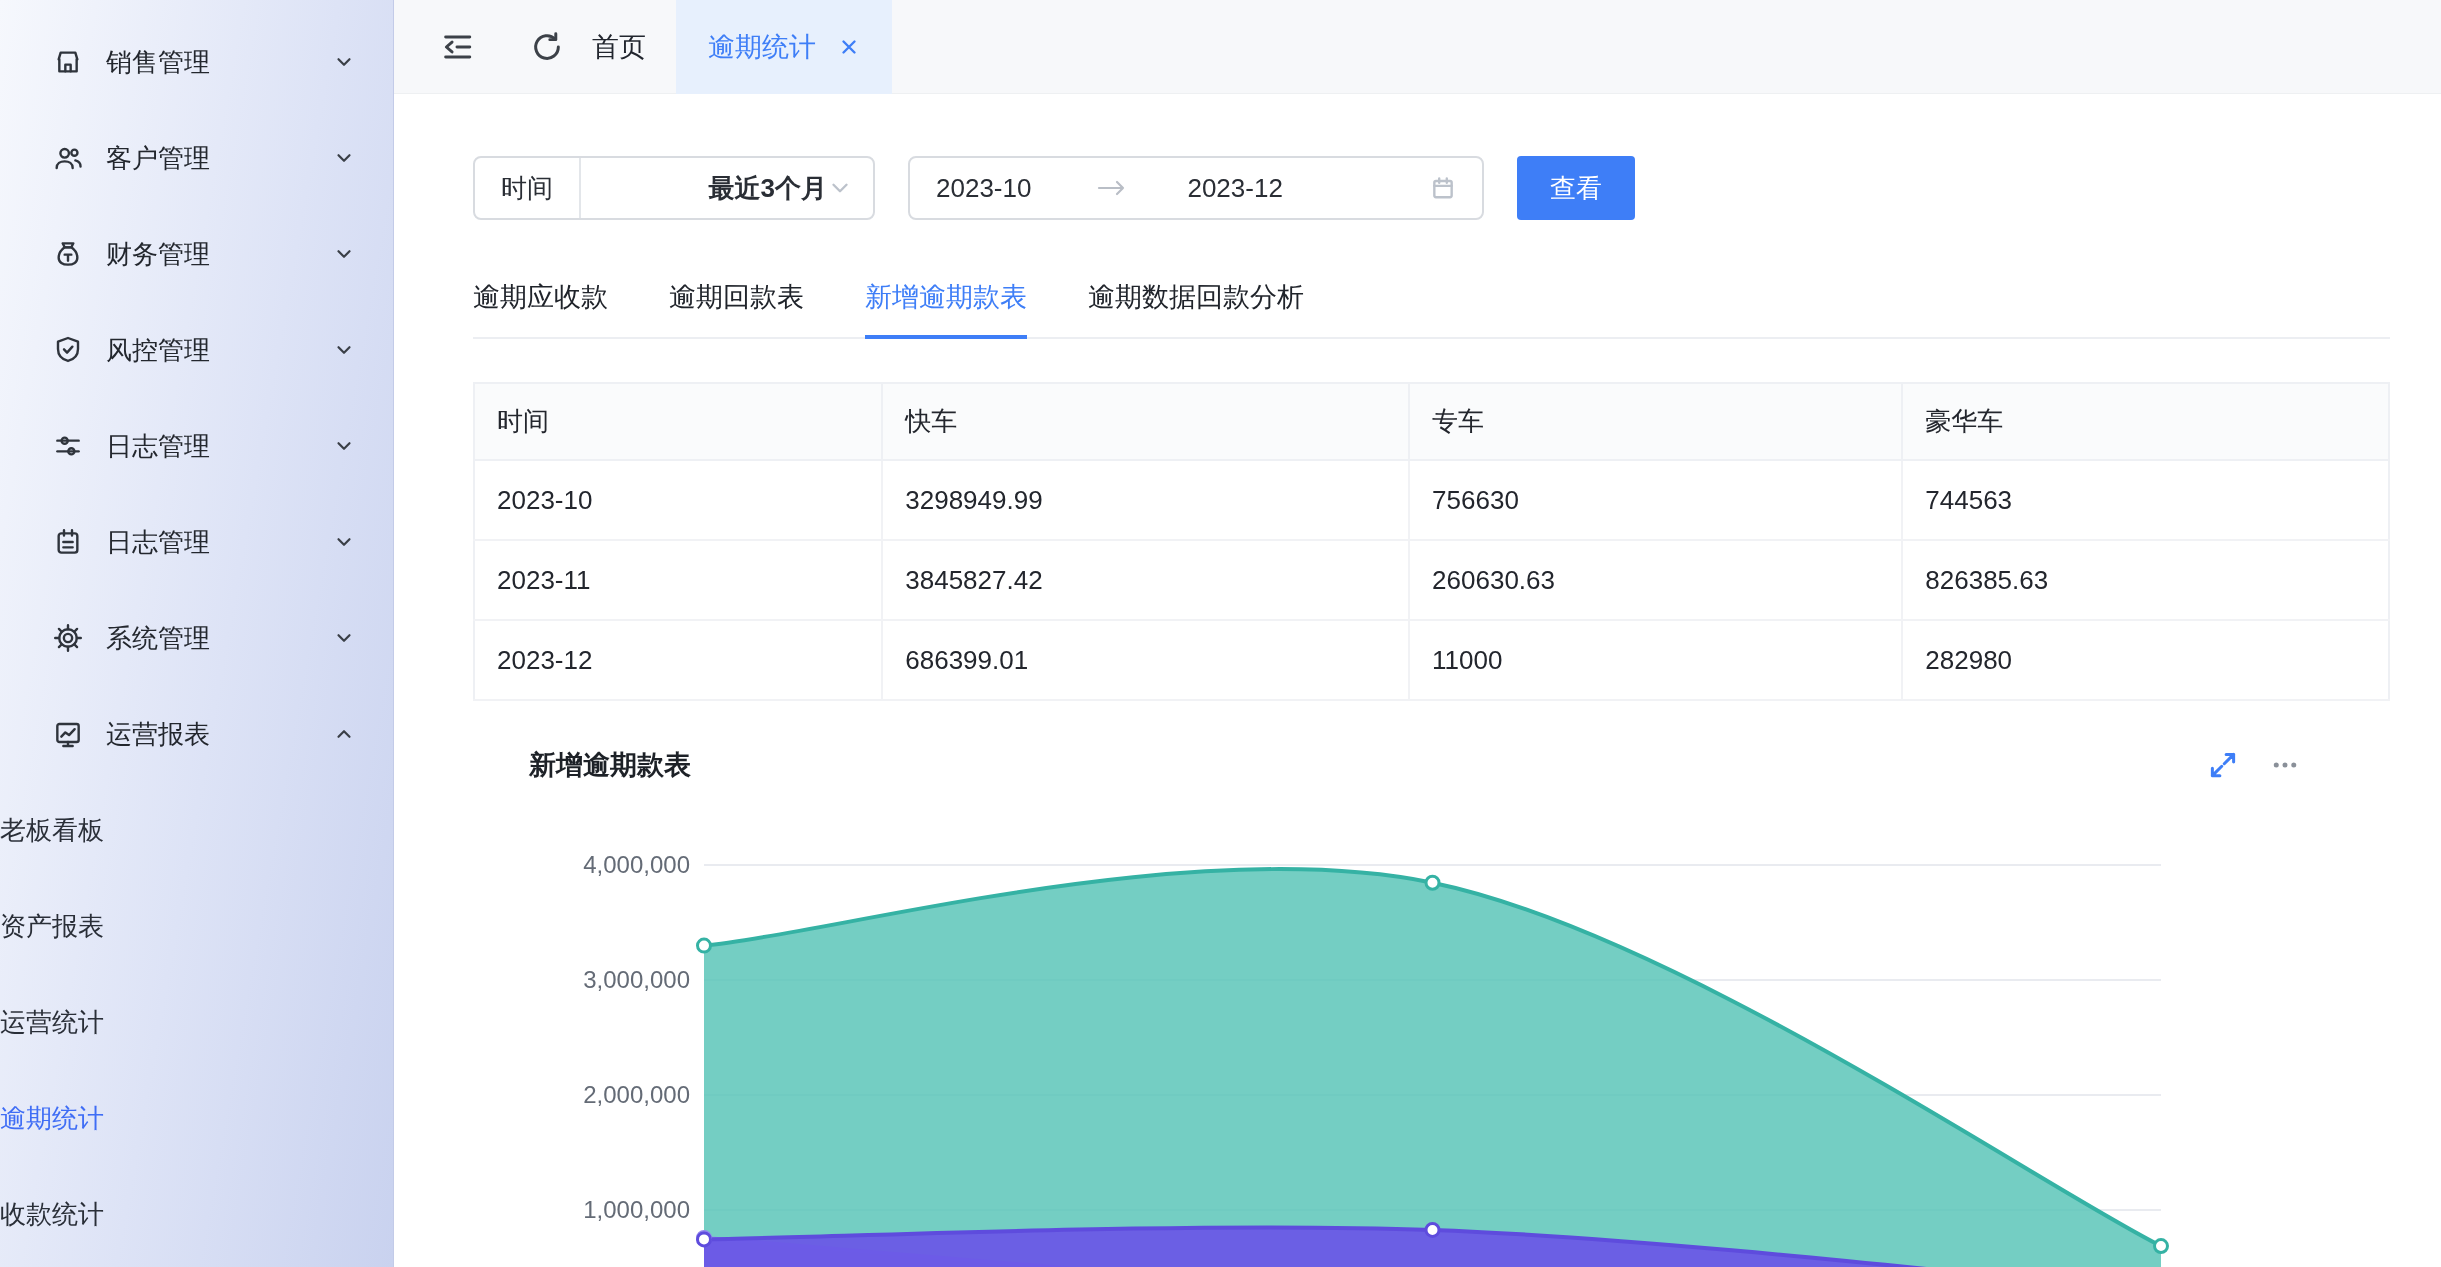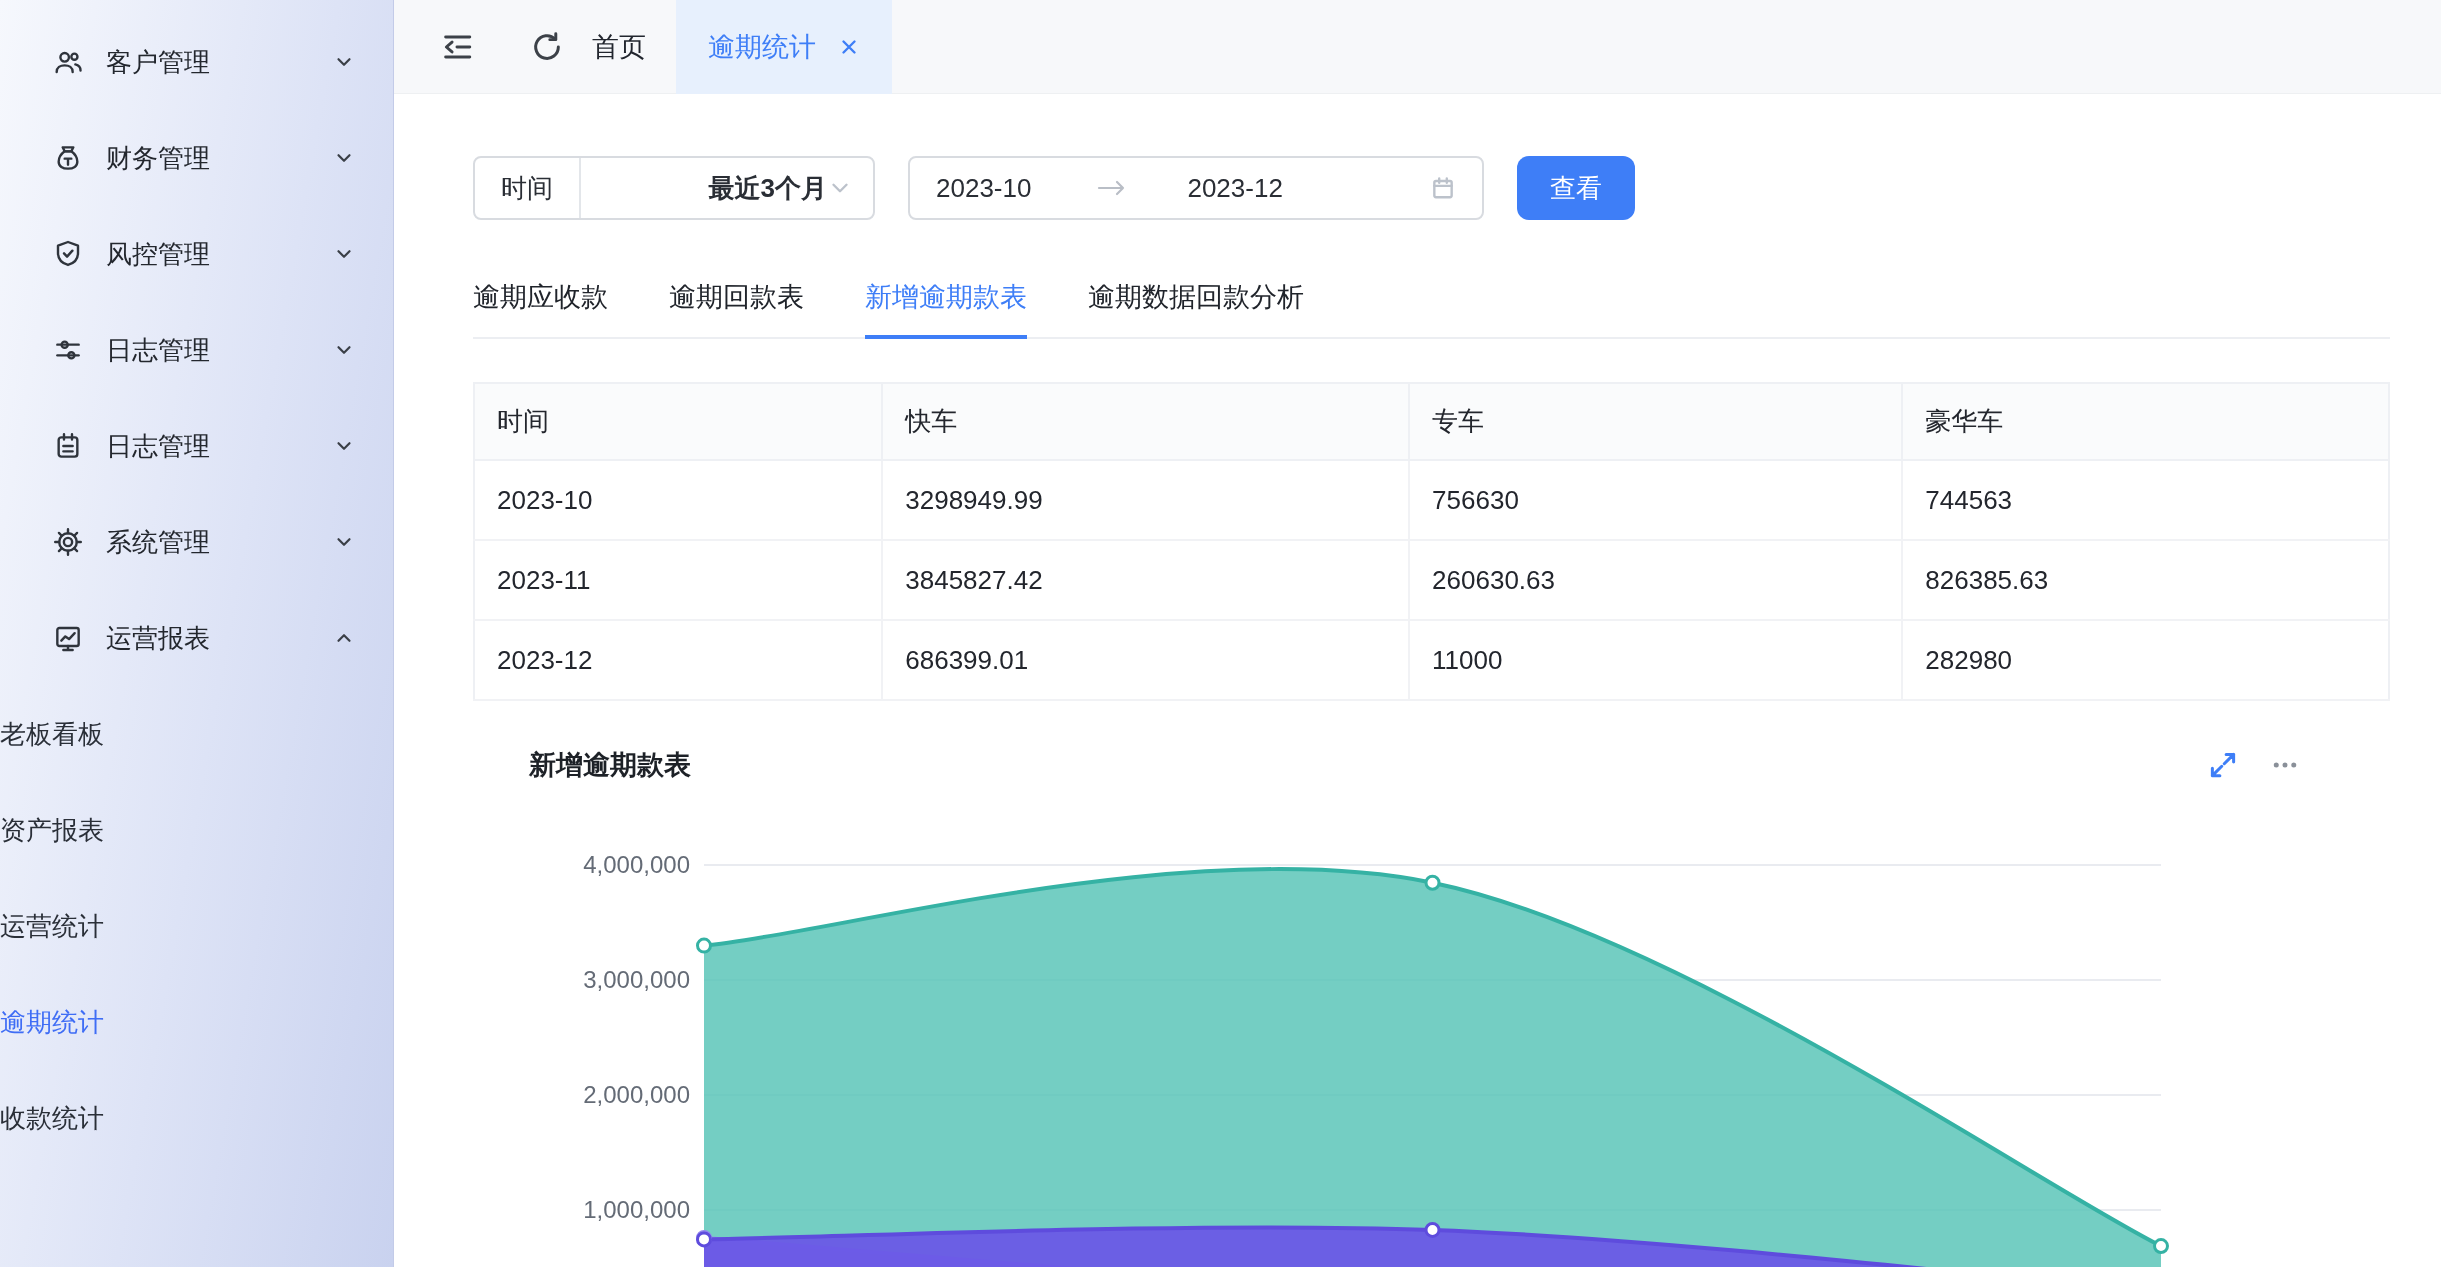--- a/index.html
+++ b/index.html
@@ -37,21 +37,21 @@
   .filter-row{margin-top:62px;display:flex;align-items:center;}
   .grp{height:64px;border:2px solid #d8dbe0;border-radius:8px;display:flex;align-items:center;
        box-sizing:border-box;background:#fff;font-size:26px;color:#2a2e35;}
   .grp-time{width:402px;}
   .addon{height:100%;display:flex;align-items:center;padding:0 26px;border-right:2px solid #e3e6ea;}
   .sel{flex:1;display:flex;align-items:center;justify-content:flex-end;padding:0 20px 0 24px;cursor:pointer;font-weight:bold;}
   .sm-ico{width:26px;height:26px;stroke:#bcc2cb;fill:none;stroke-width:2.2;stroke-linecap:round;stroke-linejoin:round;flex:none;}
   .grp-range{width:576px;margin-left:33px;padding:0 26px;box-sizing:border-box;cursor:pointer;}
   .arr{width:34px;height:20px;margin:0 58px 0 64px;stroke:#b9bec6;fill:none;stroke-width:2.2;stroke-linecap:round;stroke-linejoin:round;}
   .cal{margin-left:auto;}
-  .btn{margin-left:33px;width:118px;height:64px;background:#3e7ef7;color:#fff;border:none;border-radius:12px;
+  .btn{margin-left:33px;width:118px;height:64px;background:#3e7ef7;color:#fff;border:none;border-radius:4px;
        font-size:26px;font-family:inherit;cursor:pointer;}
 
   .tabs-wrap{margin-top:59px;display:flex;gap:61px;border-bottom:2px solid #eceef2;}
   .tab{font-size:27px;color:#20242b;padding-bottom:20px;border-bottom:4px solid transparent;margin-bottom:-2px;cursor:pointer;white-space:nowrap;}
   .tab.active{color:#3e7ef7;border-bottom-color:#3e7ef7;}
 
   table.data{margin-top:43px;width:1917px;border-collapse:collapse;font-size:26px;color:#23262d;
              border:2px solid #eef0f4;}
   table.data th{background:#fafbfc;font-weight:400;text-align:left;height:75px;padding:0 0 0 22px;
                 border-bottom:2px solid #eef0f4;border-right:2px solid #eef0f4;}
@@ -70,20 +70,31 @@
   .plot{position:absolute;left:231px;top:0;width:1457px;height:560px;}
   .plot svg{overflow:visible;display:block;}
 </style>
 </head>
 <body>
 
 <div class="page">
 
   <div class="sidebar">
 
+    <div class="side-item">
+      <svg class="icon" viewBox="0 0 24 24">
+        <path d="M5 10 6.5 5h11L19 10"></path>
+          <path d="M5.5 10v9h13v-9"></path>
+          <path d="M10 19v-5h4v5"></path>
+      </svg>
+      <span class="lbl">销售管理</span>
+      <svg class="chev" viewBox="0 0 24 24">
+          <polyline points="6 9 12 15 18 9"></polyline>
+        </svg>
+    </div>
 
     <div class="side-item">
       <svg class="icon" viewBox="0 0 24 24">
         <circle cx="9.5" cy="8.5" r="3.2"></circle>
           <path d="M3.5 19.5c0-3.2 2.7-5 6-5s6 1.8 6 5"></path>
         <circle cx="16.8" cy="8" r="2.3"></circle>
           <path d="M17.5 13.8c2.4.5 3.9 2.2 3.9 4.6"></path>
       </svg>
       <span class="lbl">客户管理</span>
       <svg class="chev" viewBox="0 0 24 24">

